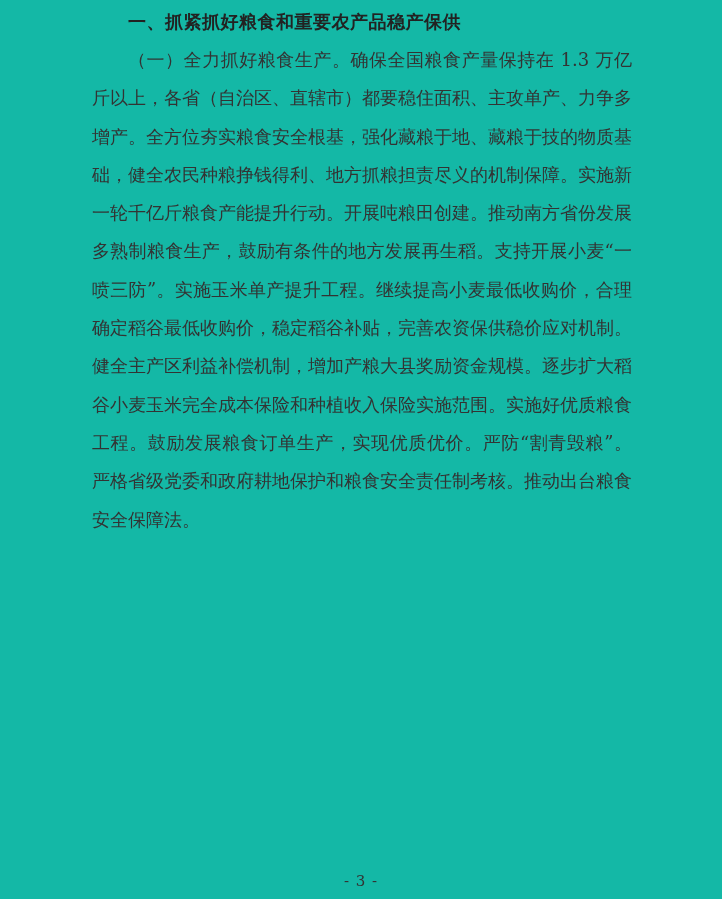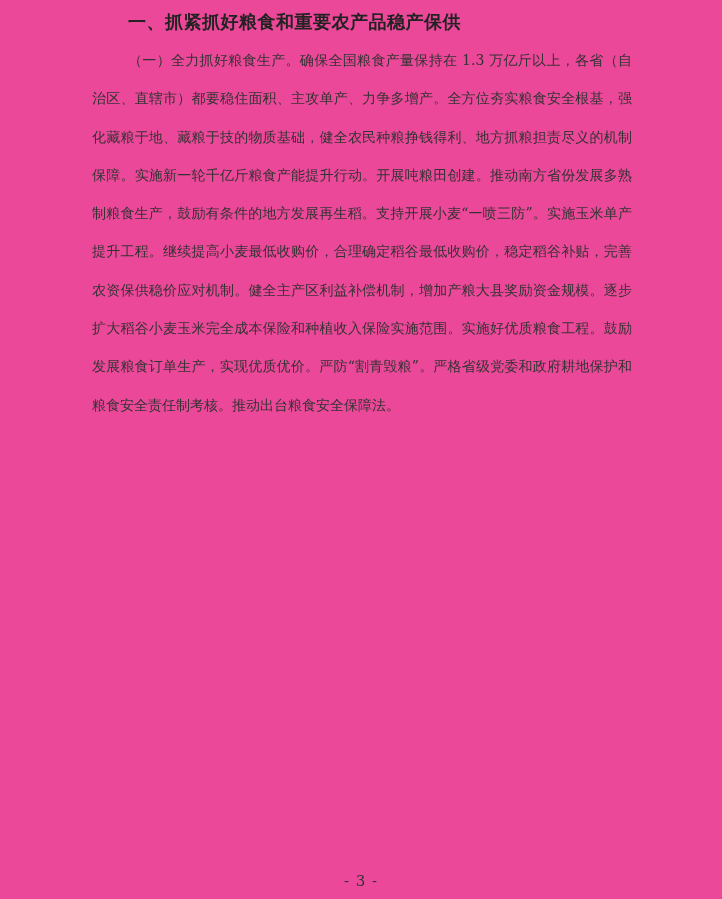--- a/index.html
+++ b/index.html
@@ -4,39 +4,39 @@
 <style>
   html, body {
     margin: 0;
     padding: 0;
     background: #ffffff;
   }
   .page {
     position: relative;
     width: 722px;
     height: 899px;
-    background: #ec4899;
+    background: #14b8a6;
     box-sizing: border-box;
     padding: 3px 90px 0 92px;
     overflow: hidden;
   }
   .heading {
     margin: 0;
     font-family: "DejaVu Sans", sans-serif;
     font-weight: bold;
     font-size: 18px;
     line-height: 38px;
     color: #222222;
     text-indent: 36px;
     letter-spacing: 0.5px;
   }
   .para {
     margin: 0;
     font-family: "DejaVu Serif", serif;
-    font-size: 14px;
+    font-size: 18px;
     line-height: 38.3px;
     color: #333333;
     text-align: justify;
     text-indent: 36px;
     letter-spacing: 0px;
     word-break: break-all;
   }
   .page-number {
     position: absolute;
     top: 872px;

